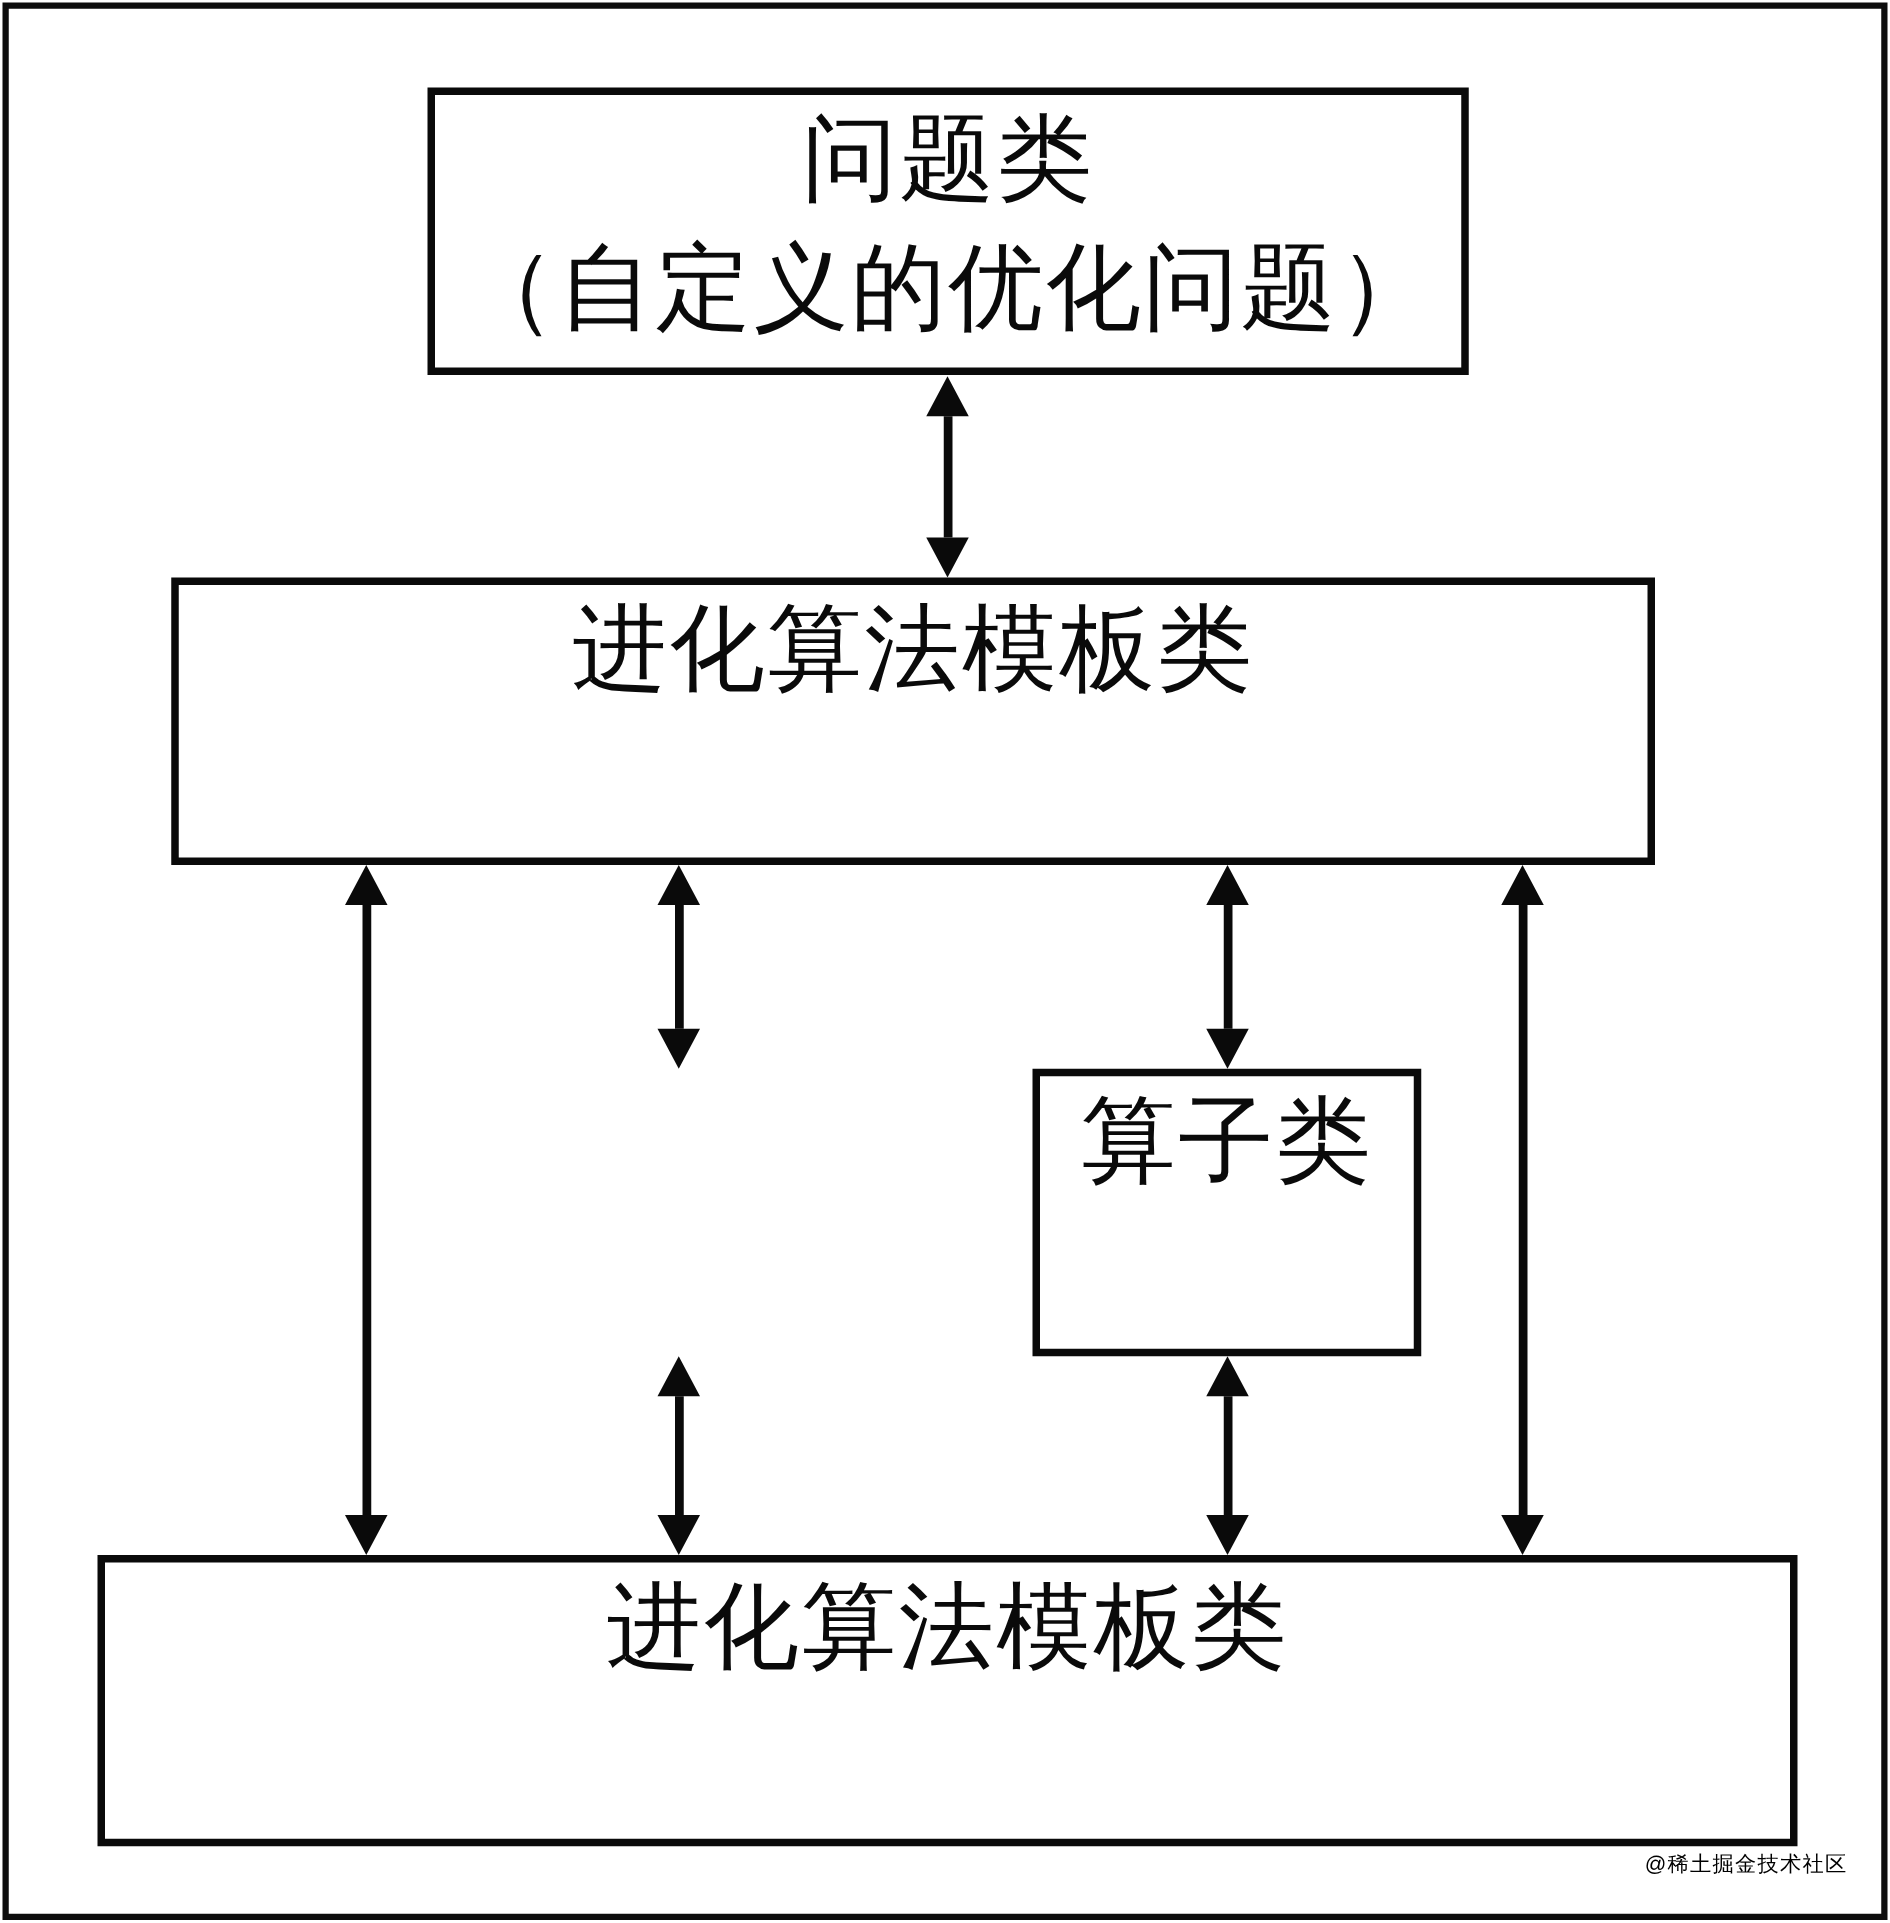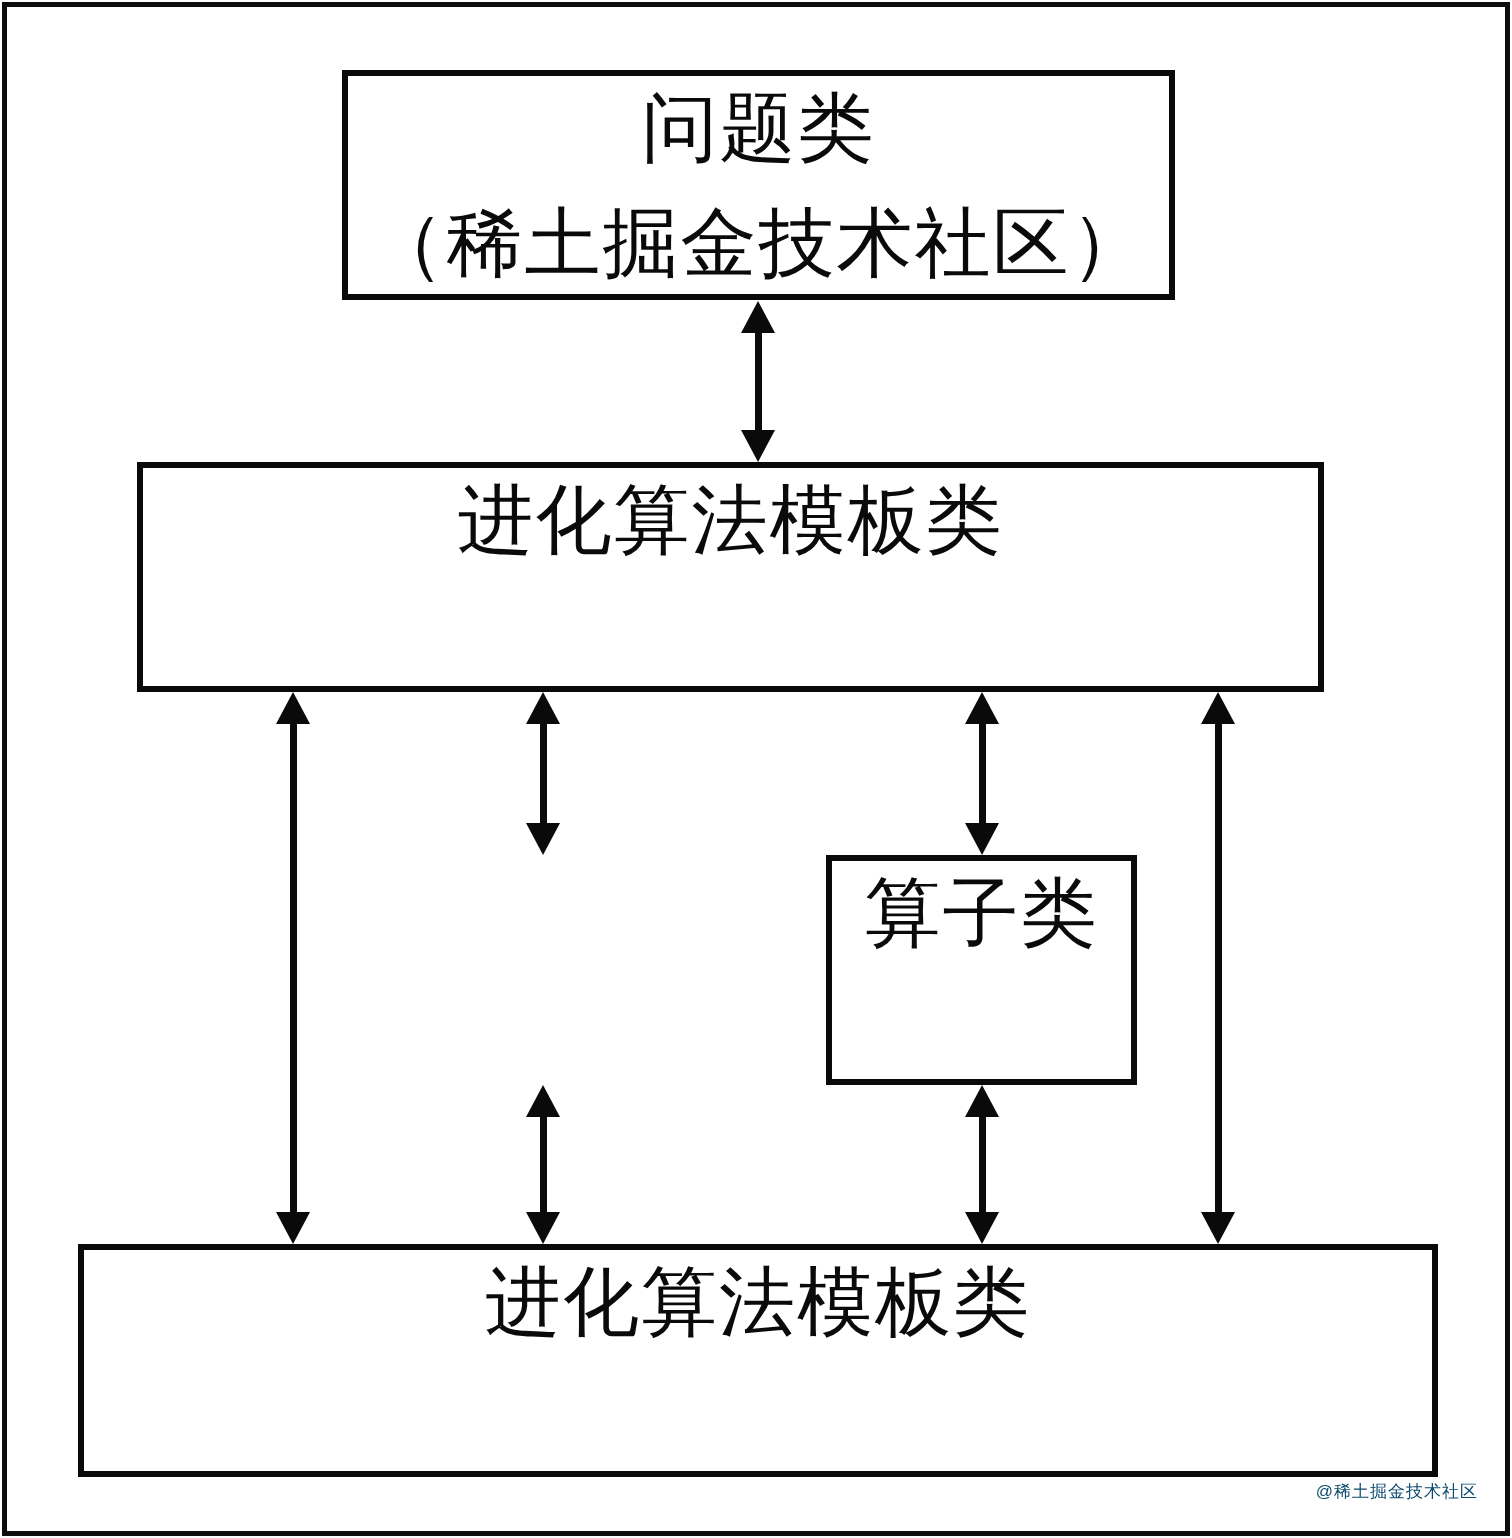--- a/index.html
+++ b/index.html
@@ -22,21 +22,21 @@
     border: 5px solid #0d0d0d;
     pointer-events: none;
   }
   .node {
     position: absolute;
     border: 6px solid #0a0a0a;
     background: #ffffff;
     display: flex;
     flex-direction: column;
     align-items: center;
-    justify-content: space-between;
+    justify-content: flex-start;
     text-align: center;
     font-size: 76px;
     line-height: 103px;
     letter-spacing: 2px;
     color: #0a0a0a;
     box-sizing: border-box;
     font-weight: 500;
   }
   .node .line { white-space: nowrap; }
 
@@ -70,34 +70,34 @@
     width: 7px;
     background: #0a0a0a;
   }
 
   .watermark {
     position: absolute;
     right: 34px;
     top: 1480px;
     font-size: 17px;
     letter-spacing: 1px;
-    color: #0c4a6e;
+    color: #000000;
     white-space: nowrap;
   }
 </style>
 </head>
 <body>
 
 <div class="canvas">
 
   <div class="outer-frame"></div>
 
   <div class="node node-problem">
     <div class="line">问题类</div>
-    <div class="line">（稀土掘金技术社区）</div>
+    <div class="line">（自定义的优化问题）</div>
   </div>
 
   <div class="node node-template">
     <div class="line">进化算法模板类</div>
   </div>
 
 
   <div class="node node-operator">
     <div class="line">算子类</div>
   </div>

